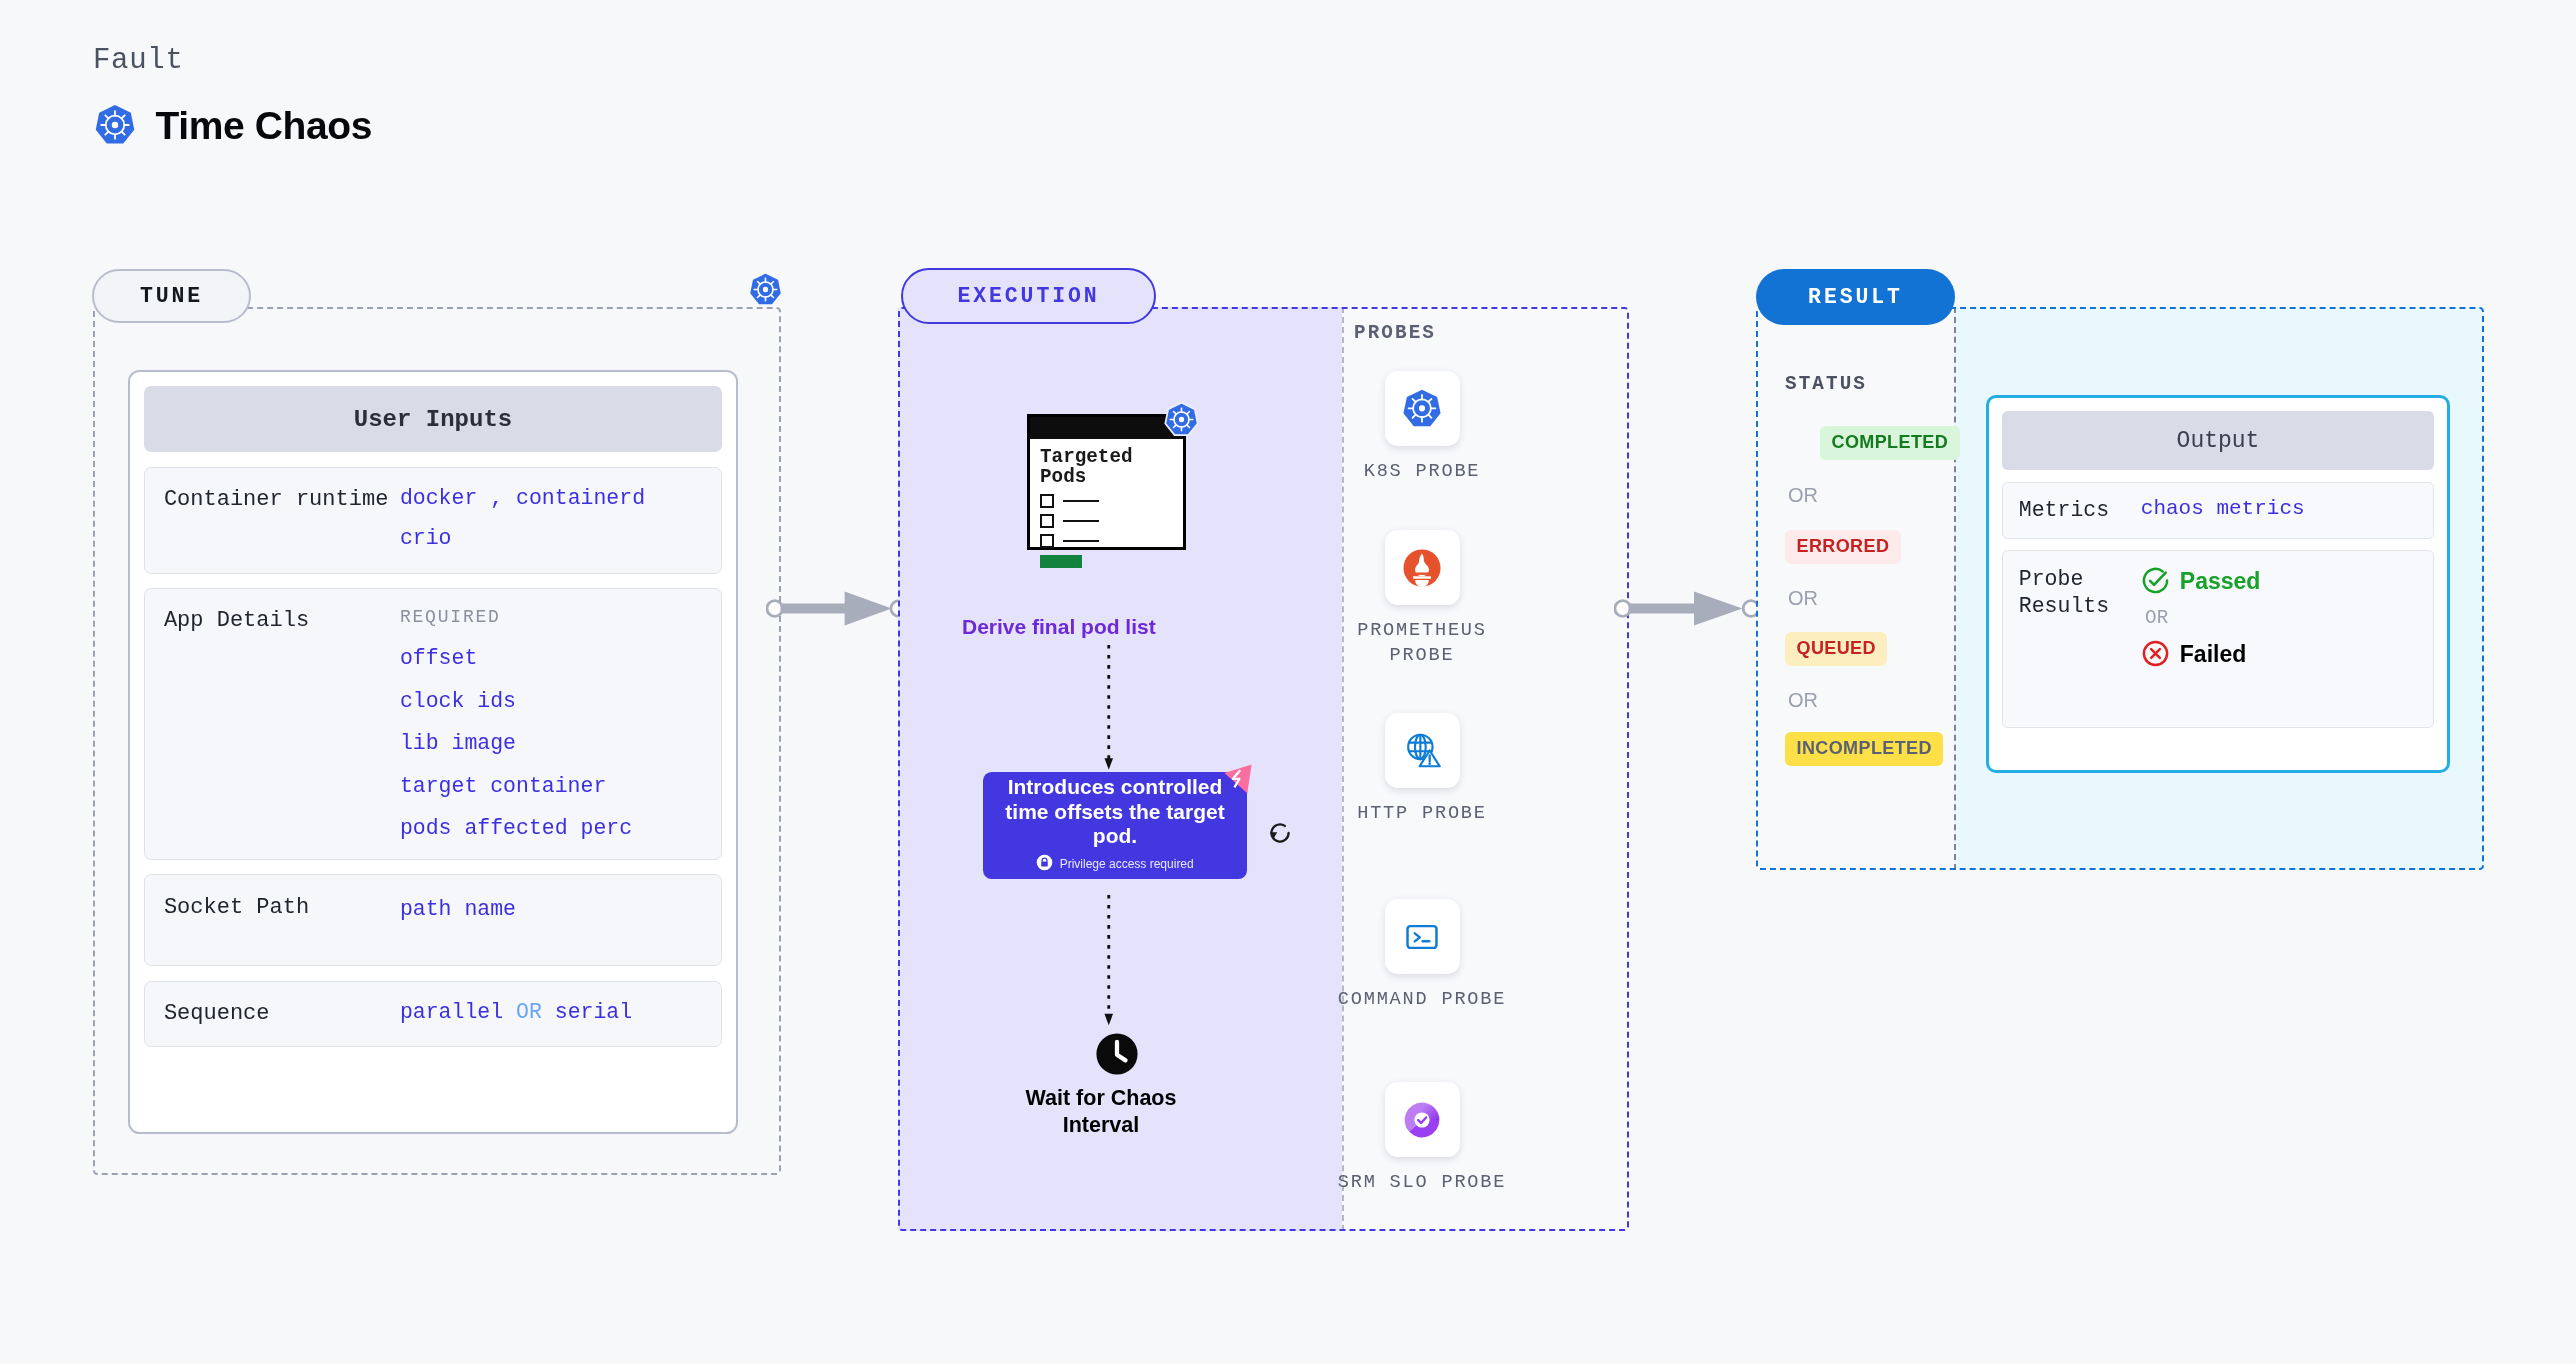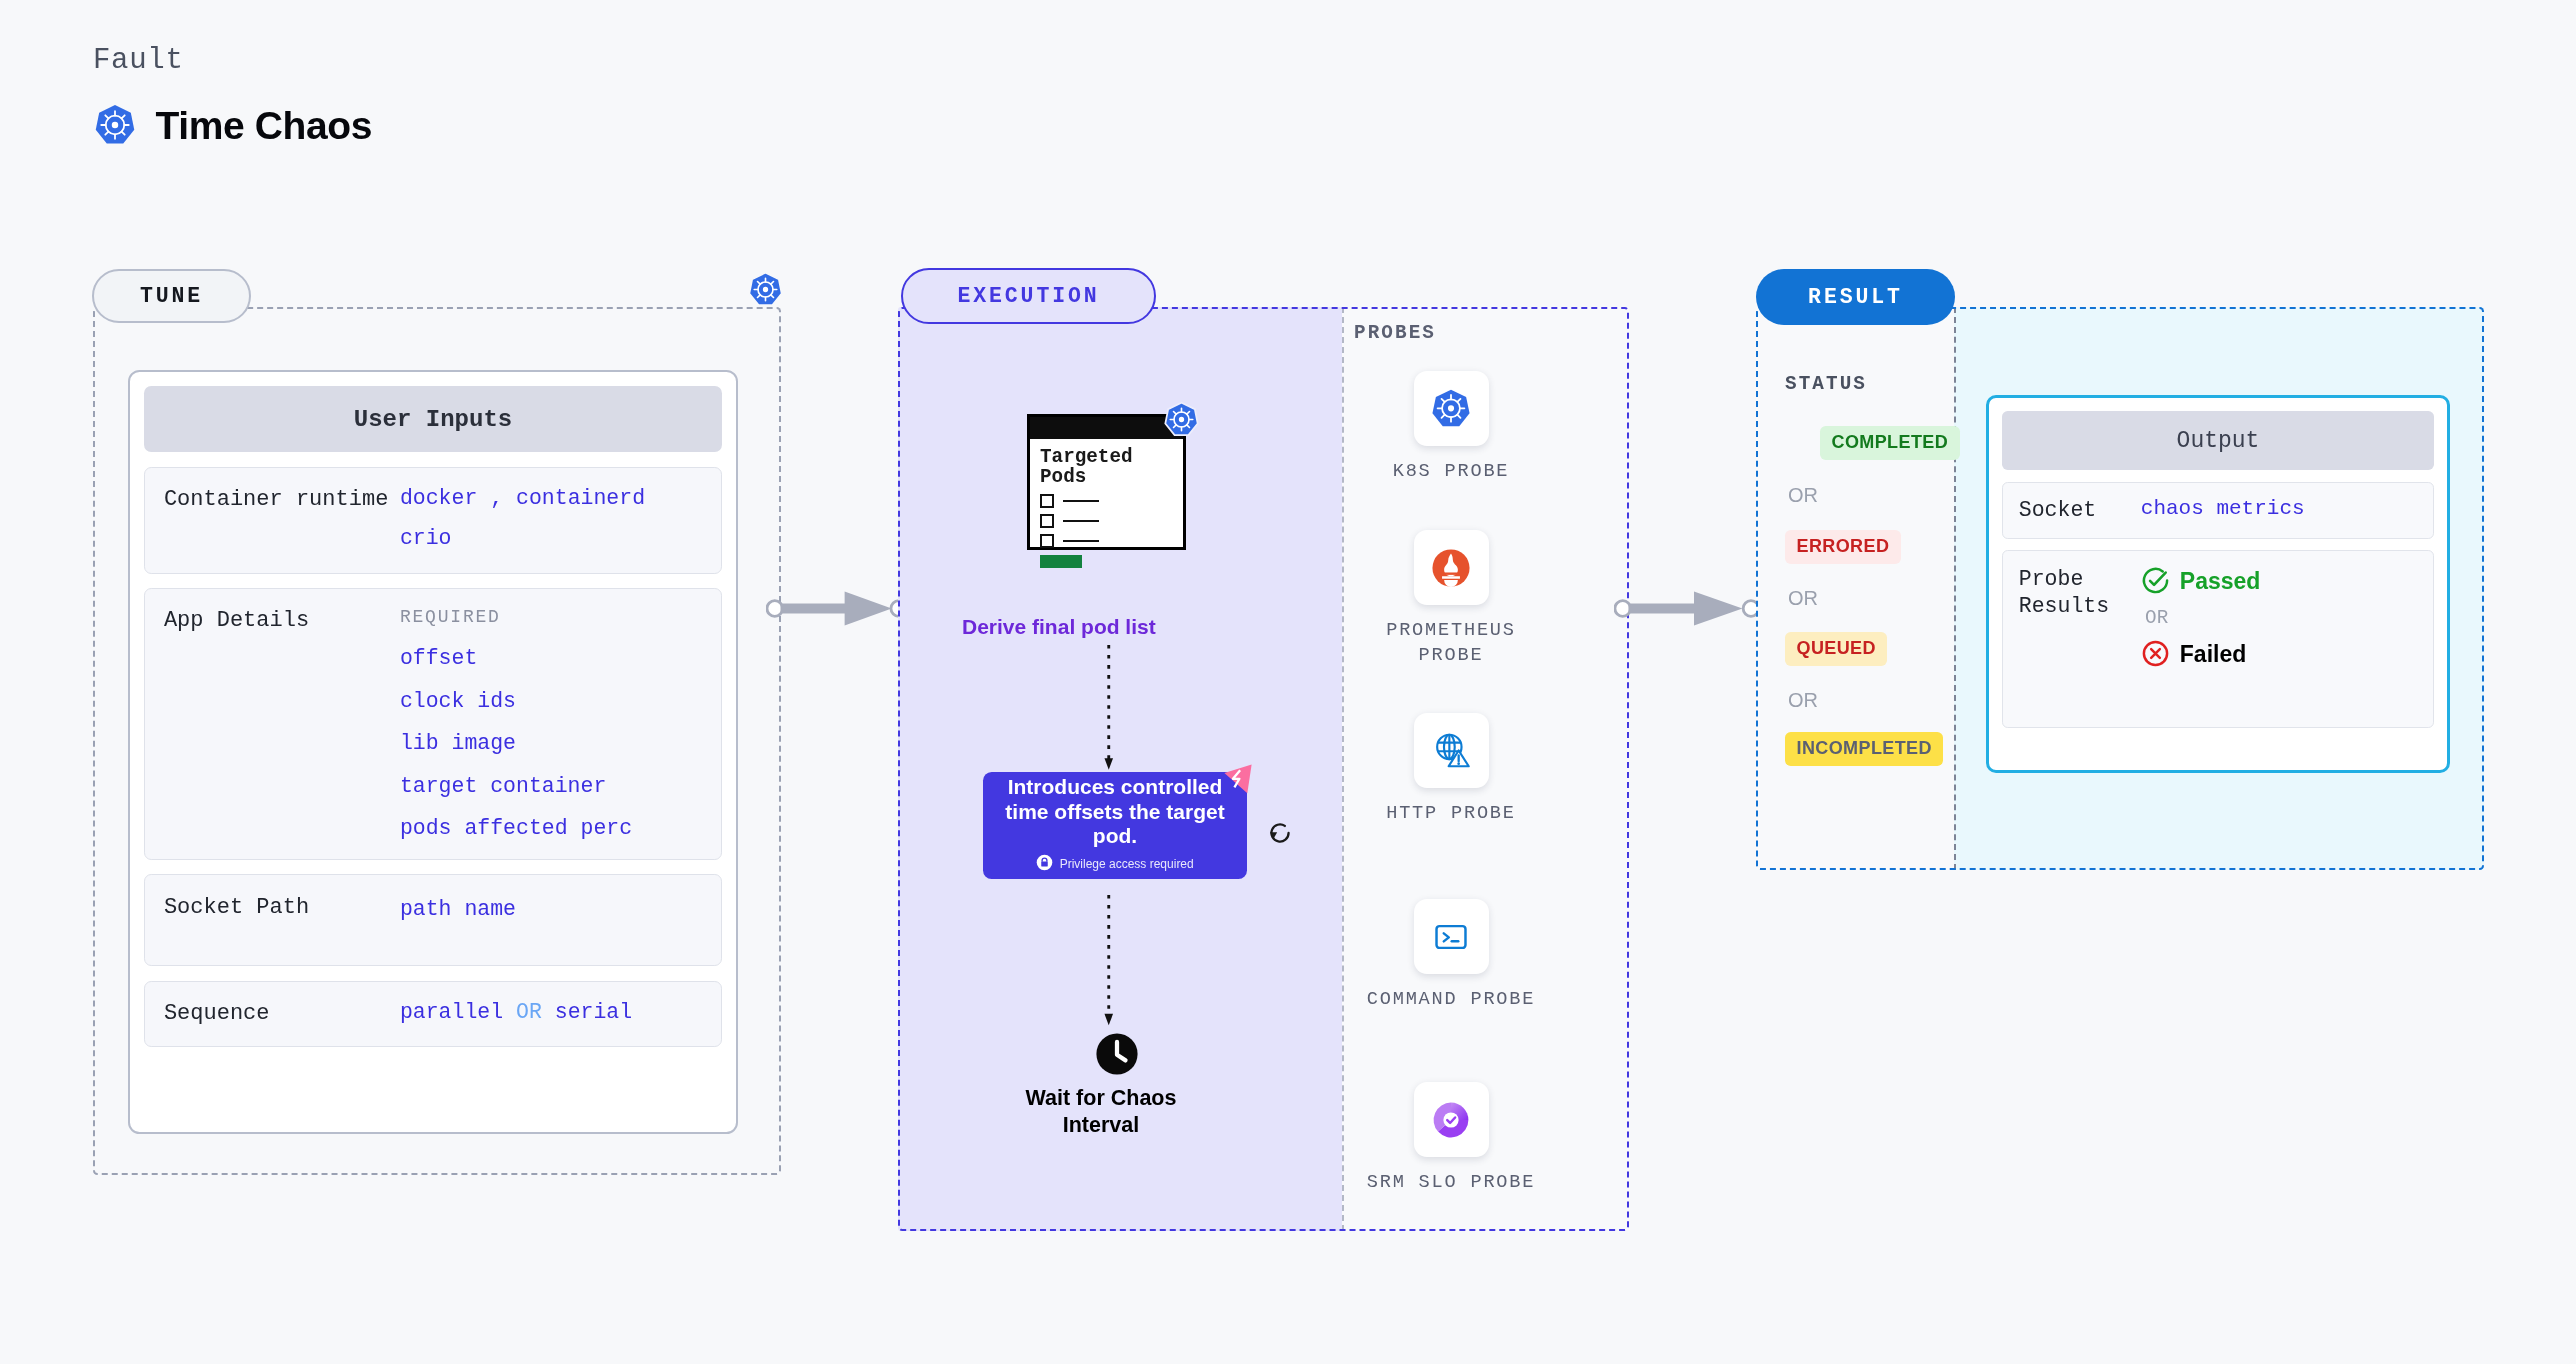--- a/index.html
+++ b/index.html
@@ -143,21 +143,21 @@
 
   
   #clock-wrap { position: absolute; left: 1095px; top: 1032px; }
   #wait-label {
     position: absolute; left: 997px; top: 1085px; width: 208px;
     text-align: center; font-size: 21.5px; font-weight: 700;
     color: #000; line-height: 1.25;
   }
 
   
-  .probe { position: absolute; width: 186px; text-align: center; left: 1358px; }
+  .probe { position: absolute; width: 186px; text-align: center; left: 1329px; }
   .probe-icon-card {
     width: 75px; height: 75px; margin: 0 auto;
     background: #fff; border-radius: 13px;
     box-shadow: 0 2.1px 7.2px rgba(30,40,70,.13);
     display: flex; align-items: center; justify-content: center;
   }
   .probe-label {
     margin-top: 13px;
     font-family: "Liberation Mono", monospace;
     font-size: 18.6px; letter-spacing: 1.8px; color: #5b6072;
@@ -502,21 +502,21 @@
 <div class="status-badge" style="top:530px; background:#fdeaea; color:#c62121;">ERRORED</div>
 <div class="or-text" style="top:587px;">OR</div>
 <div class="status-badge" style="top:632px; background:#fdeec0; color:#c62121;">QUEUED</div>
 <div class="or-text" style="top:689px;">OR</div>
 <div class="status-badge" style="top:732px; background:#fde047; color:#5b6072;">INCOMPLETED</div>
 
 <div id="output-card">
   <div id="output-header">Output</div>
 
   <div class="out-row">
-    <div class="out-label">Socket</div>
+    <div class="out-label">Metrics</div>
     <div class="out-val">chaos metrics</div>
   </div>
 
   <div class="out-row" style="min-height:178px;">
     <div class="out-label">
       <div>Probe</div>
       <div>Results</div>
     </div>
     <div>
       <div class="pr-line">

